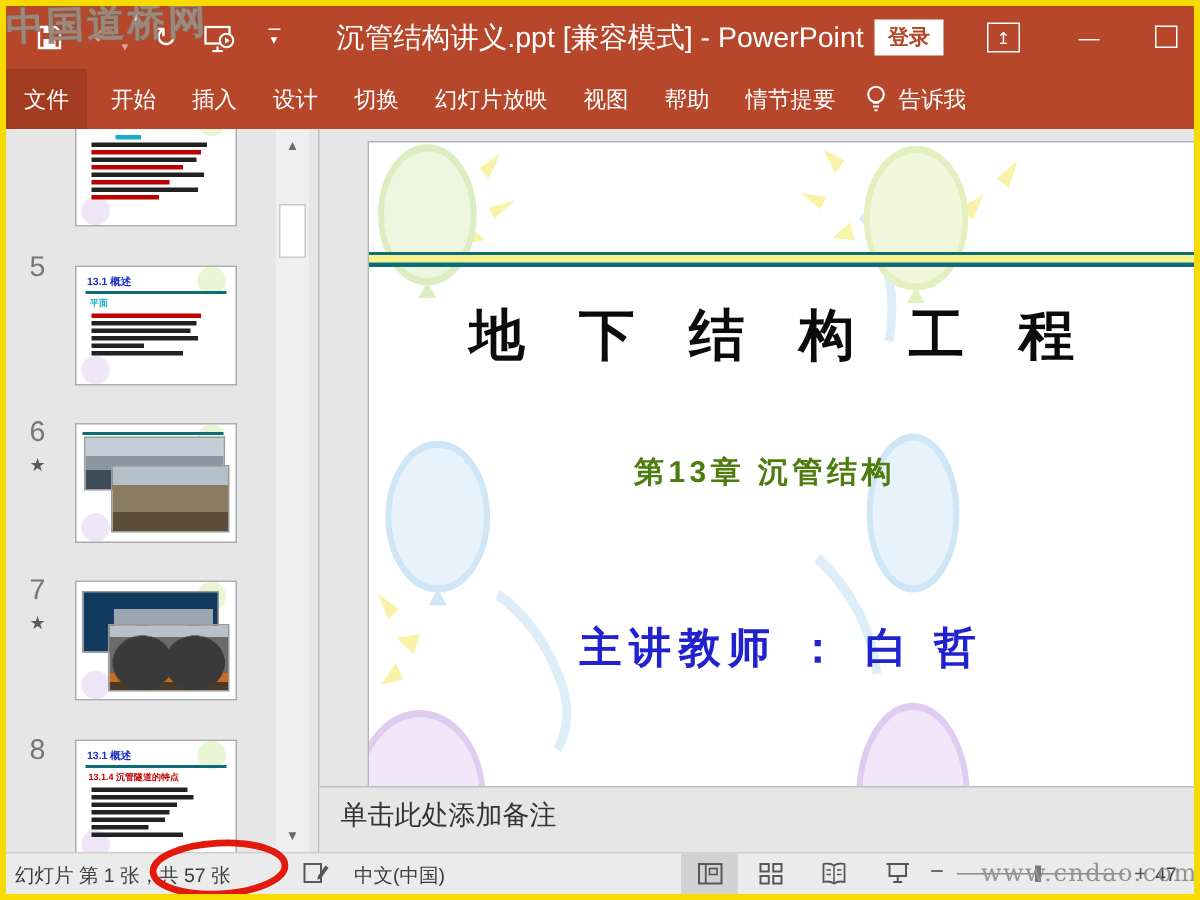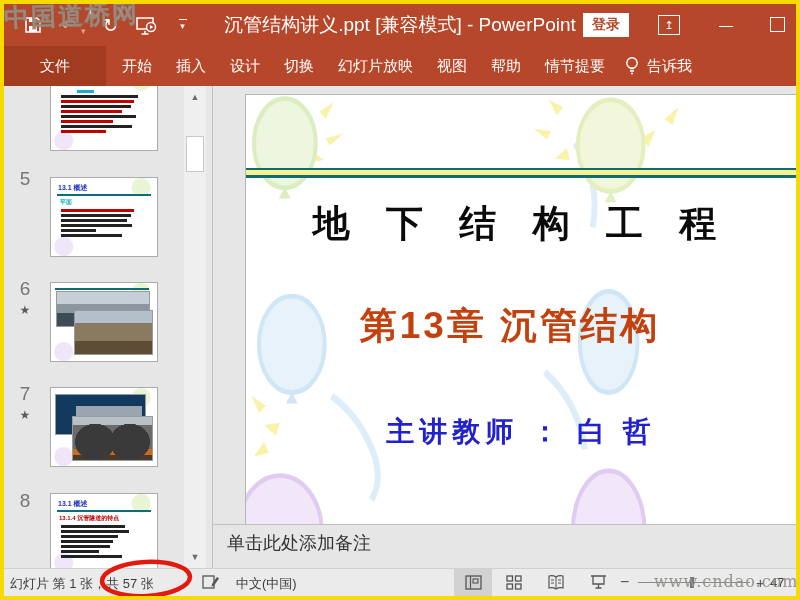--- a/index.html
+++ b/index.html
@@ -25,21 +25,21 @@
     justify-content:center;}
   .min-btn{position:absolute;left:708px;top:8px;width:28px;height:26px;color:#fff;
     font-size:14px;display:flex;align-items:center;justify-content:center;}
   .max-btn{position:absolute;left:766px;top:13px;width:13px;height:13px;border:1px solid #fff;}
 
   
   .tabrow{position:absolute;left:0;top:42px;width:792px;height:40px;background:#B7472A;
     display:flex;align-items:center;}
   .tab{color:#fff;font-size:15px;height:40px;display:flex;align-items:center;
     padding:0 12px;white-space:nowrap;}
-  .tab-file{background:#A23C20;padding:0 36px;margin-right:4px;}
+  .tab-file{background:#A23C20;padding:0 12px;margin-right:4px;}
   .bulb{width:18px;height:40px;display:flex;align-items:center;justify-content:center;margin-left:6px;}
 
   
   .content{position:absolute;left:0;top:82px;width:792px;height:482px;background:#E6E6E6;}
 
   
   .thumbpanel{position:absolute;left:0;top:0;width:208px;height:482px;overflow:hidden;}
   .thumb{position:absolute;left:46px;width:108px;height:80px;background:#fff;
     border:1px solid #ABABAB;box-sizing:border-box;overflow:hidden;
     background-image:radial-gradient(circle at 85% 12%, rgba(214,238,178,.55) 0 9px, transparent 10px),
@@ -84,21 +84,21 @@
   .slide{position:absolute;left:32px;top:8px;width:552px;height:508px;background:#fff;
     border:1px solid #B5B5B5;box-sizing:border-box;overflow:hidden;}
   .balloons{position:absolute;left:0;top:0;width:100%;height:100%;}
   .band{position:absolute;left:0;top:73px;width:100%;}
   .band .t1{height:2px;background:#0D6C76;}
   .band .yl{height:5px;background:#F7F28D;}
   .band .t2{height:3px;background:#0D6C76;}
   .slide-title{position:absolute;left:0;top:104px;width:100%;text-align:center;
     color:#0b0b0b;font-size:37px;font-weight:bold;letter-spacing:13px;}
   .slide-chapter{position:absolute;left:0;top:206px;width:96%;text-align:center;
-    color:#c2410c;font-size:37px;font-weight:bold;letter-spacing:3px;}
+    color:#4d7c0f;font-size:20px;font-weight:bold;letter-spacing:3px;}
   .slide-lecturer{position:absolute;left:0;top:318px;width:100%;text-align:center;
     color:#2121CE;font-size:28px;font-weight:bold;letter-spacing:5px;}
 
   .notes{position:absolute;left:0;top:438px;width:100%;height:44px;background:#E6E6E6;
     border-top:1px solid #C0C0C0;box-sizing:border-box;}
   .notes-text{margin:6px 0 0 14px;font-size:18px;color:#333;}
 
   
   .statusbar{position:absolute;left:0;top:564px;width:792px;height:28px;background:#EBEBEB;
     border-top:1px solid #D0D0D0;box-sizing:border-box;color:#3C3C3C;font-size:13px;}

